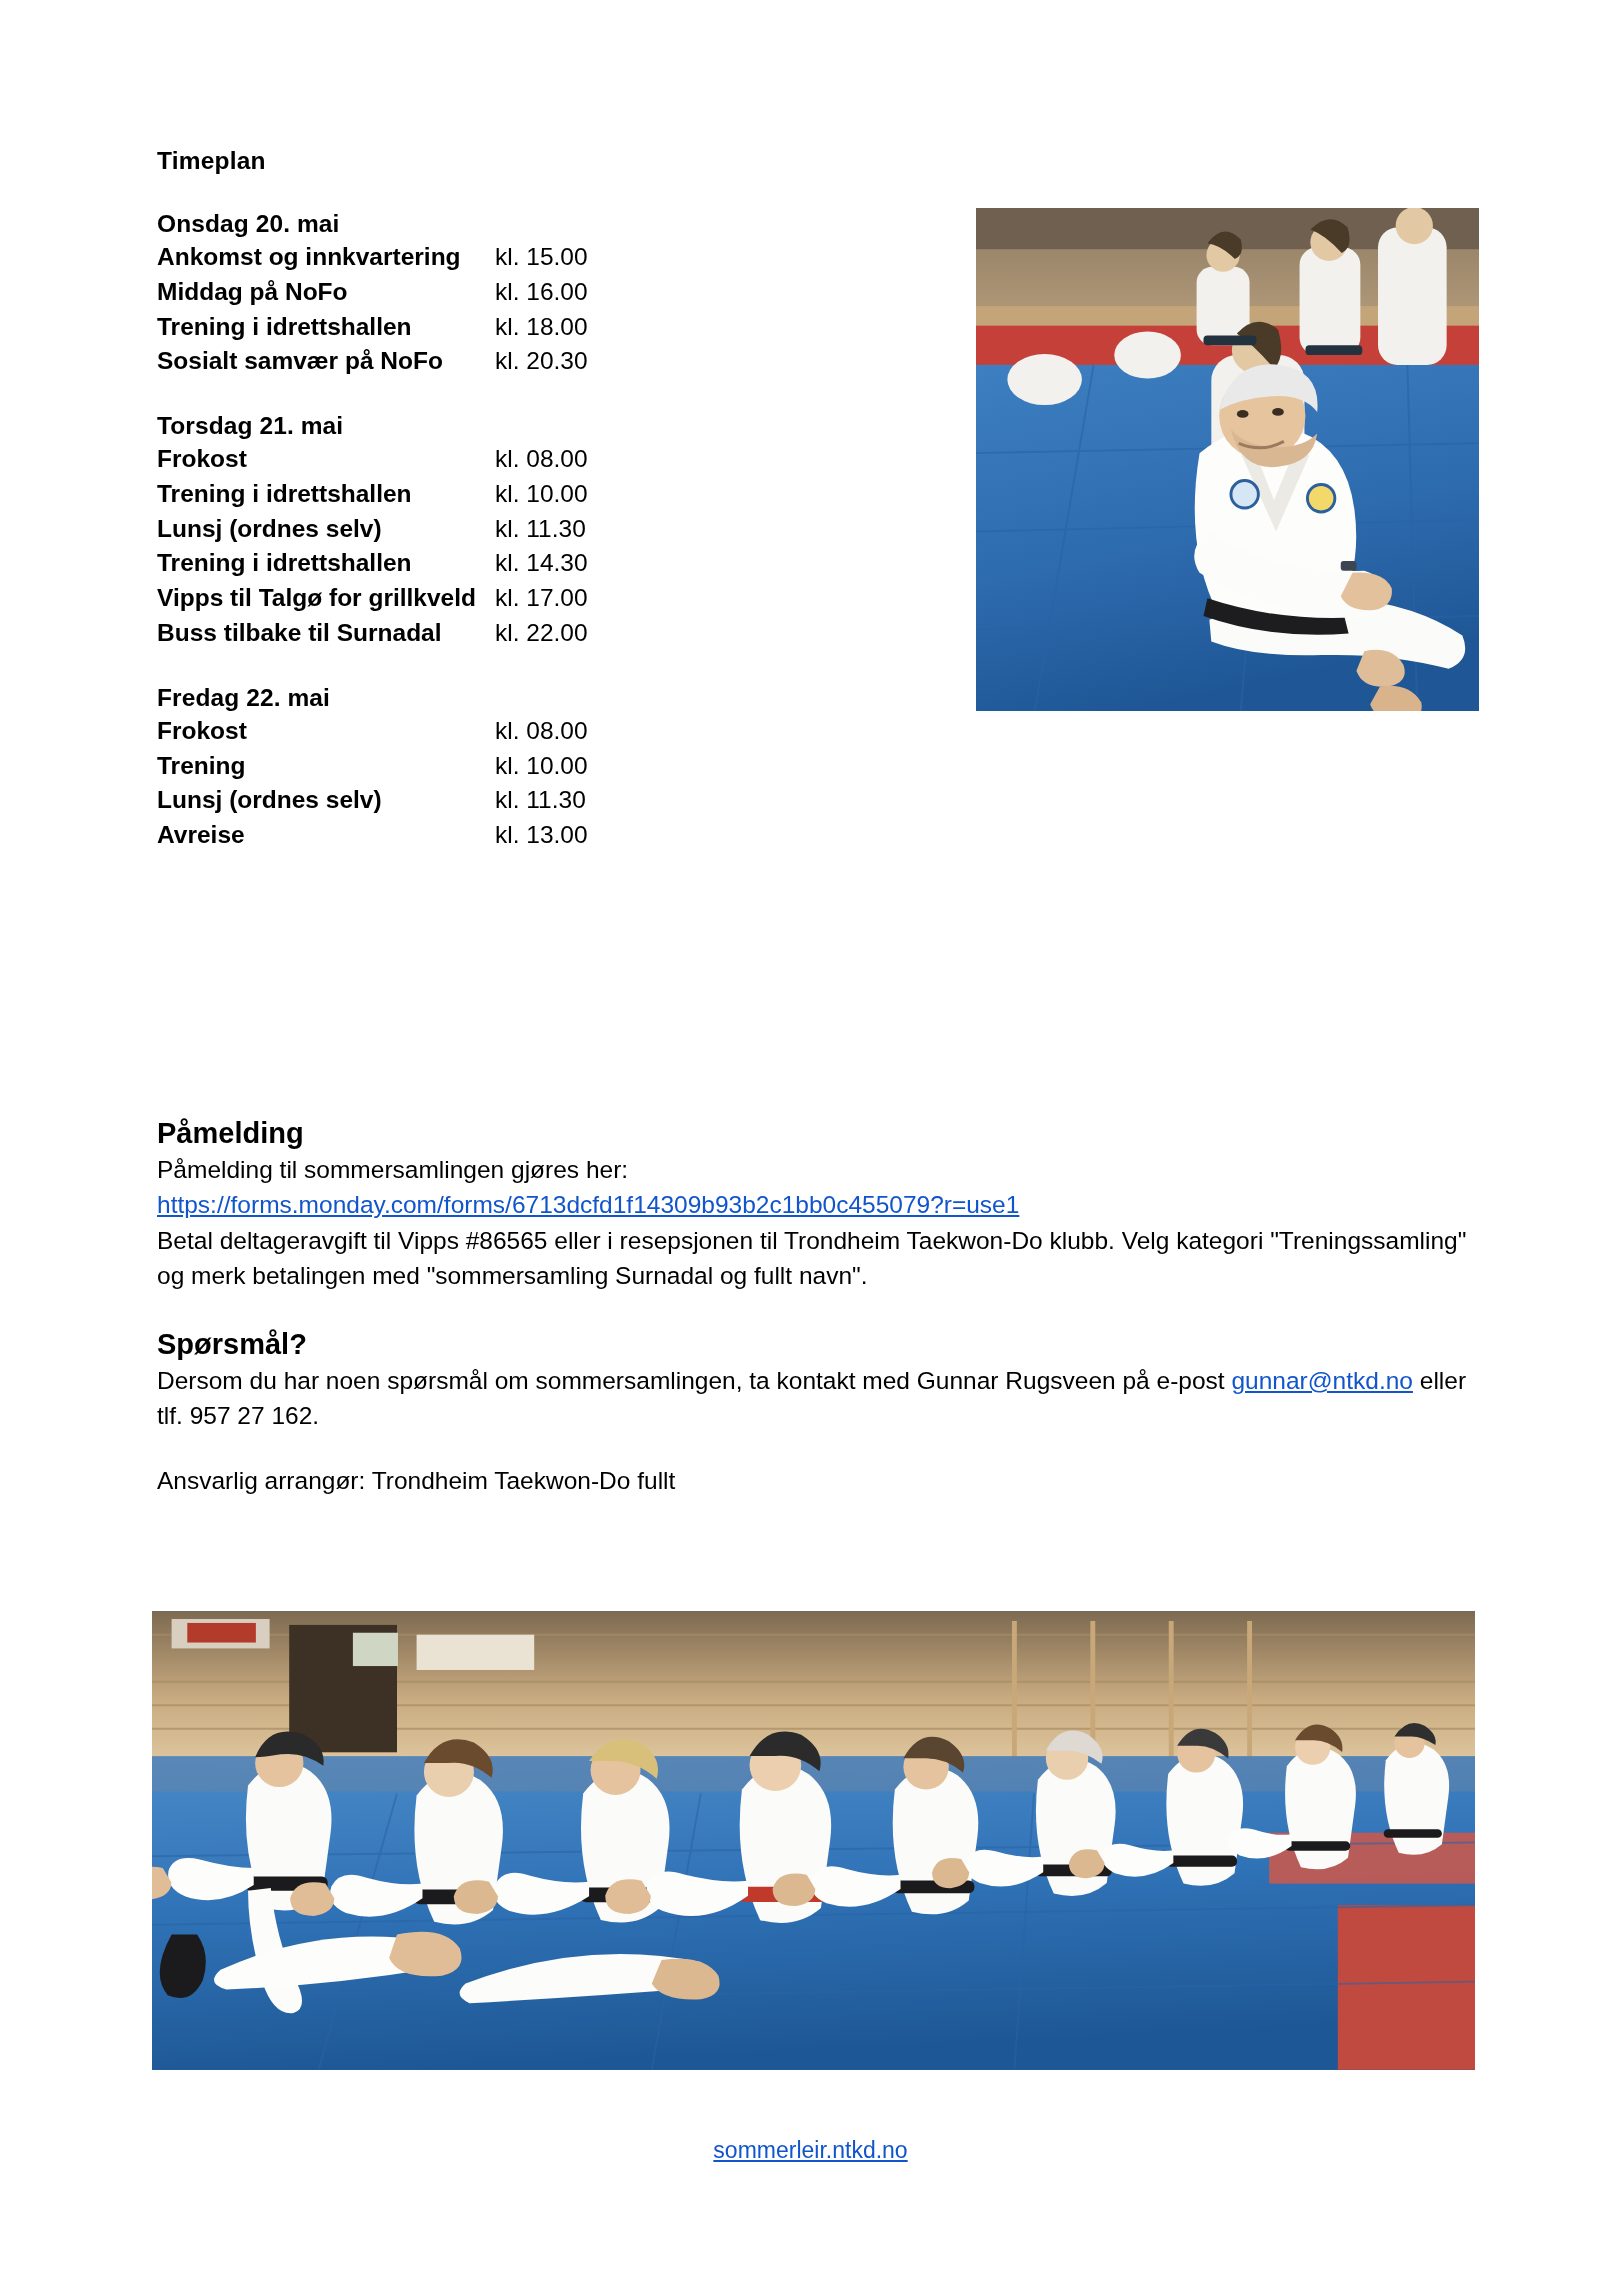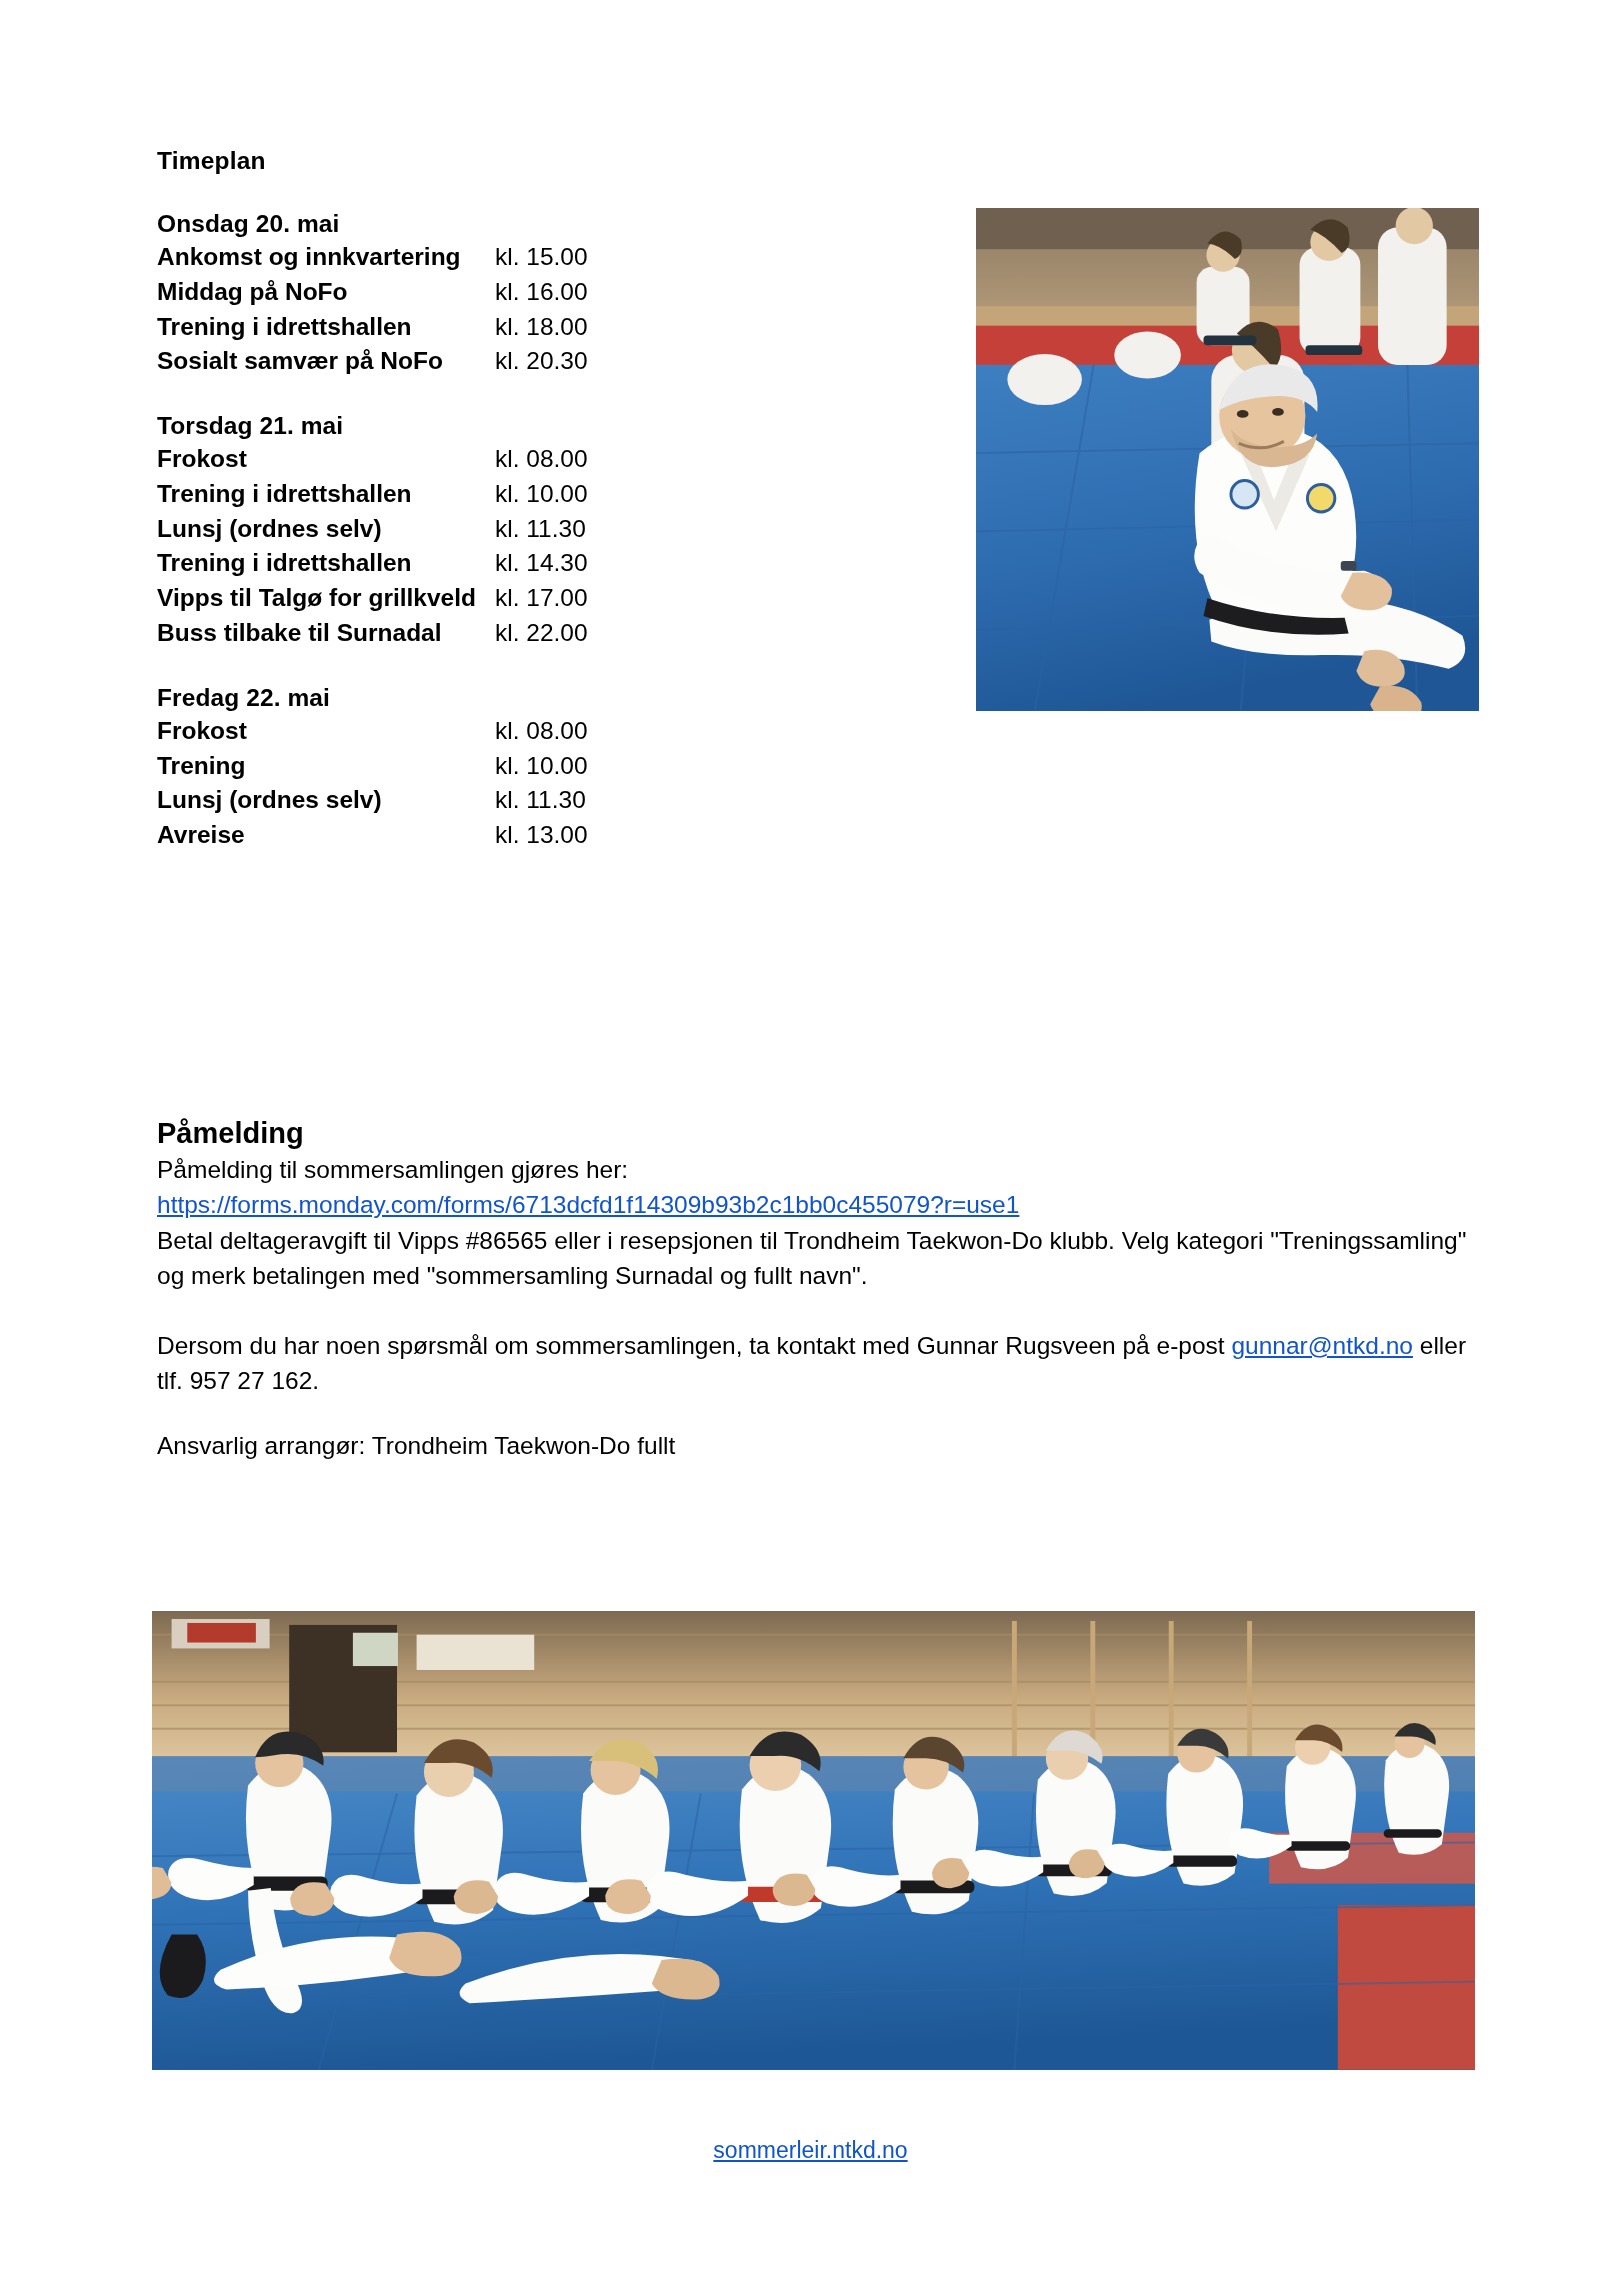--- a/index.html
+++ b/index.html
@@ -279,20 +279,21 @@
   </div>
 
   <div class="lower">
     <div class="sec-title">Påmelding</div>
     <p class="para">Påmelding til sommersamlingen gjøres her:</p>
     <p class="para"><a class="link" href="#">https://forms.monday.com/forms/6713dcfd1f14309b93b2c1bb0c455079?r=use1</a></p>
     <p class="para">Betal deltageravgift til Vipps #86565 eller i resepsjonen til Trondheim Taekwon-Do klubb. Velg kategori "Treningssamling" og merk betalingen med "sommersamling Surnadal og fullt navn".</p>
 
     <div class="gap-lg"></div>
 
+    <div class="sec-title">Spørsmål?</div>
     <p class="para"><span>Dersom du har noen spørsmål om sommersamlingen, ta kontakt med Gunnar Rugsveen på e-post </span><a class="link" href="#">gunnar@ntkd.no</a><span> eller tlf. 957 27 162.</span></p>
 
     <div class="gap-md"></div>
 
     <p class="para">Ansvarlig arrangør: Trondheim Taekwon-Do fullt</p>
   </div>
 
   <div class="photo-bottom">
     <svg width="1323" height="459" viewBox="0 0 1350 468" xmlns="http://www.w3.org/2000/svg" aria-hidden="true">
       <defs>

